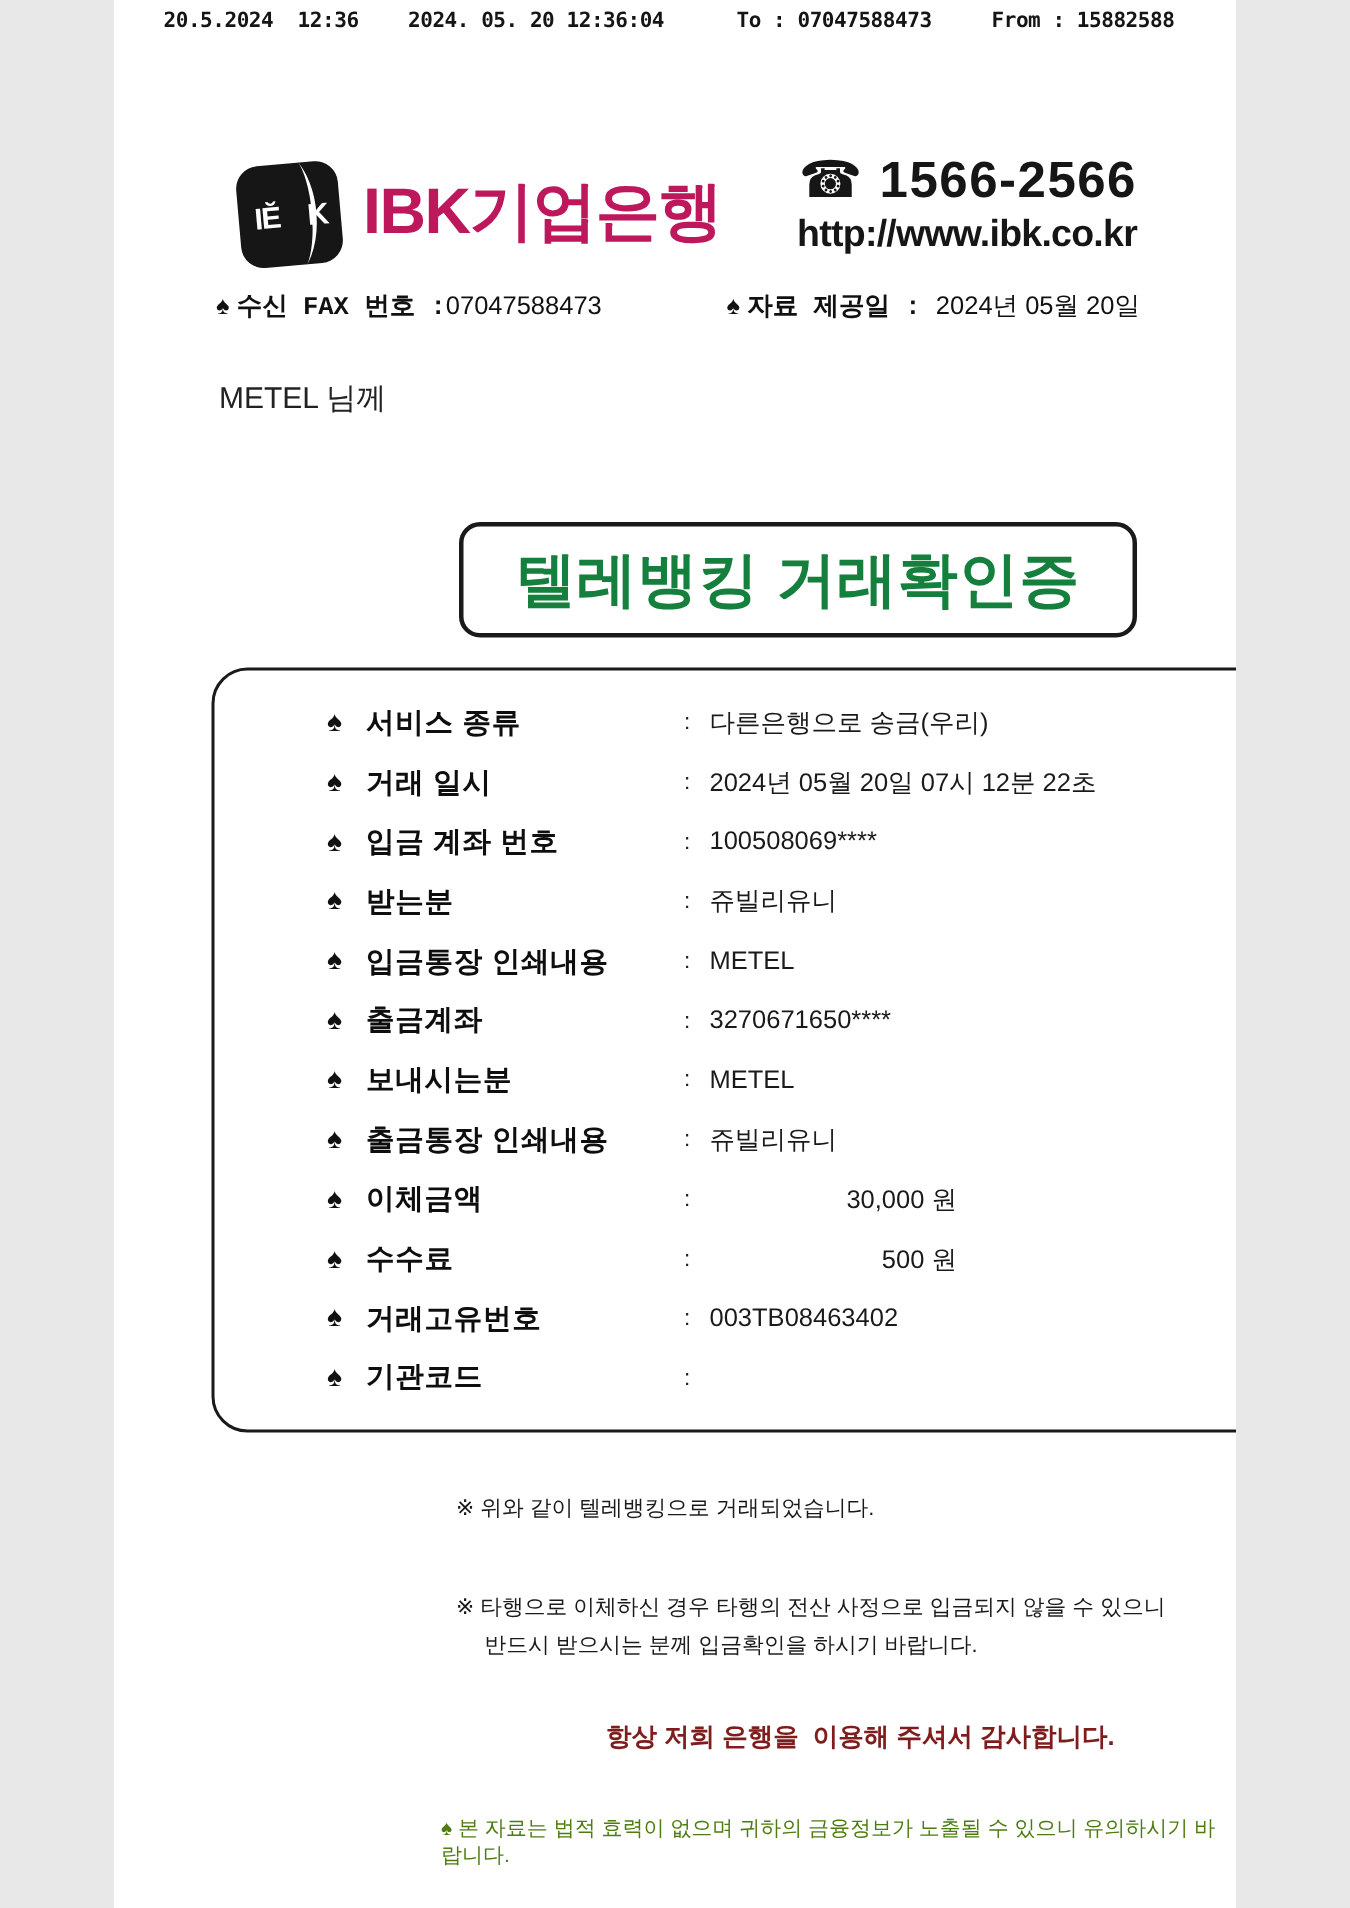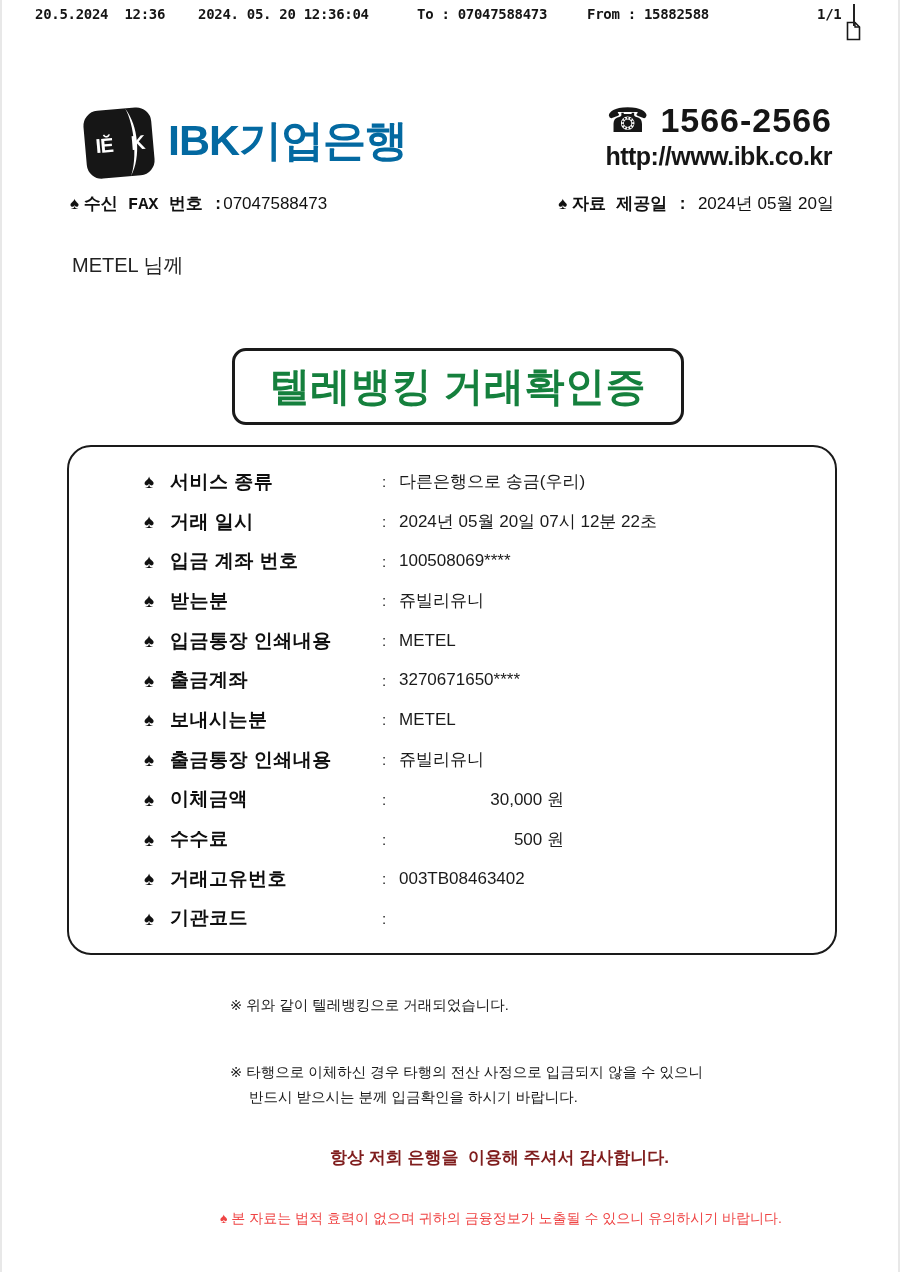--- a/index.html
+++ b/index.html
@@ -1,20 +1,20 @@
 <!DOCTYPE html>
 <html><head>
 <meta charset="utf-8">
 <style>
   * { margin: 0; padding: 0; box-sizing: border-box; }
   html, body { background: #e8e8e8; }
   body { font-family: "Liberation Sans", "DejaVu Sans", sans-serif; color: #111; }
   .page {
     position: relative;
-    width: 896px; height: 1272px;
+    width: 748px; height: 1272px;
     margin: 0 auto;
     background: #ffffff;
     overflow: hidden;
   }
 
   
   .fax-header {
     position: absolute; top: 4px; left: 0; right: 0; height: 22px;
     font-family: "DejaVu Sans Mono", monospace;
     font-size: 14px; font-weight: bold; color: #151515;
@@ -29,21 +29,21 @@
   .fh-page      { left: 815px; }
   .fh-cursor {
     position: absolute; left: 851px; top: 0; width: 2px; height: 22px;
     background: #222;
   }
 
   
   .logo-mark { position: absolute; left: 78px; top: 101px; width: 80px; height: 84px; }
   .bank-name {
     position: absolute; left: 166px; top: 112px;
-    font-size: 43px; font-weight: bold; letter-spacing: -1px; color: #0369a1;
+    font-size: 43px; font-weight: bold; letter-spacing: -1px; color: #be185d;
   }
   .contact { position: absolute; right: 66px; top: 100px; text-align: right; color: #161616; }
   .contact .phone { font-size: 34px; font-weight: bold; letter-spacing: 1px; white-space: pre; }
   .contact .site  { font-size: 25px; font-weight: bold; letter-spacing: -0.5px; margin-top: 2px; }
 
   
   .meta-left  { position: absolute; left: 68px;  top: 192px; font-size: 17px; }
   .meta-right { position: absolute; right: 64px; top: 192px; font-size: 17px; }
   .meta-label { font-weight: bold; font-family: Liberation Mono, monospace; }
   .meta-value { font-size: 17px; font-weight: normal; }
@@ -86,21 +86,21 @@
   
   .note1 { position: absolute; left: 228px; top: 996px; font-size: 14.5px; color: #1a1a1a; }
   .note2 { position: absolute; left: 228px; top: 1060px; font-size: 14.5px; line-height: 25px; color: #1a1a1a; }
   .note2 .cont { padding-left: 19px; }
   .thanks {
     position: absolute; left: 328px; top: 1146px;
     font-size: 17px; font-weight: bold; color: #7f1d1d; white-space: pre;
   }
   .disclaimer {
     position: absolute; left: 218px; top: 1210px;
-    font-size: 14px; color: #ef4444;
+    font-size: 14px; color: #4d7c0f;
   }
   .disclaimer .spade { font-size: 14px; }
 </style>
 </head>
 <body>
 
 <div class="page">
 
   <div class="fax-header">
     <span class="fh-date">20.5.2024  12:36</span>

